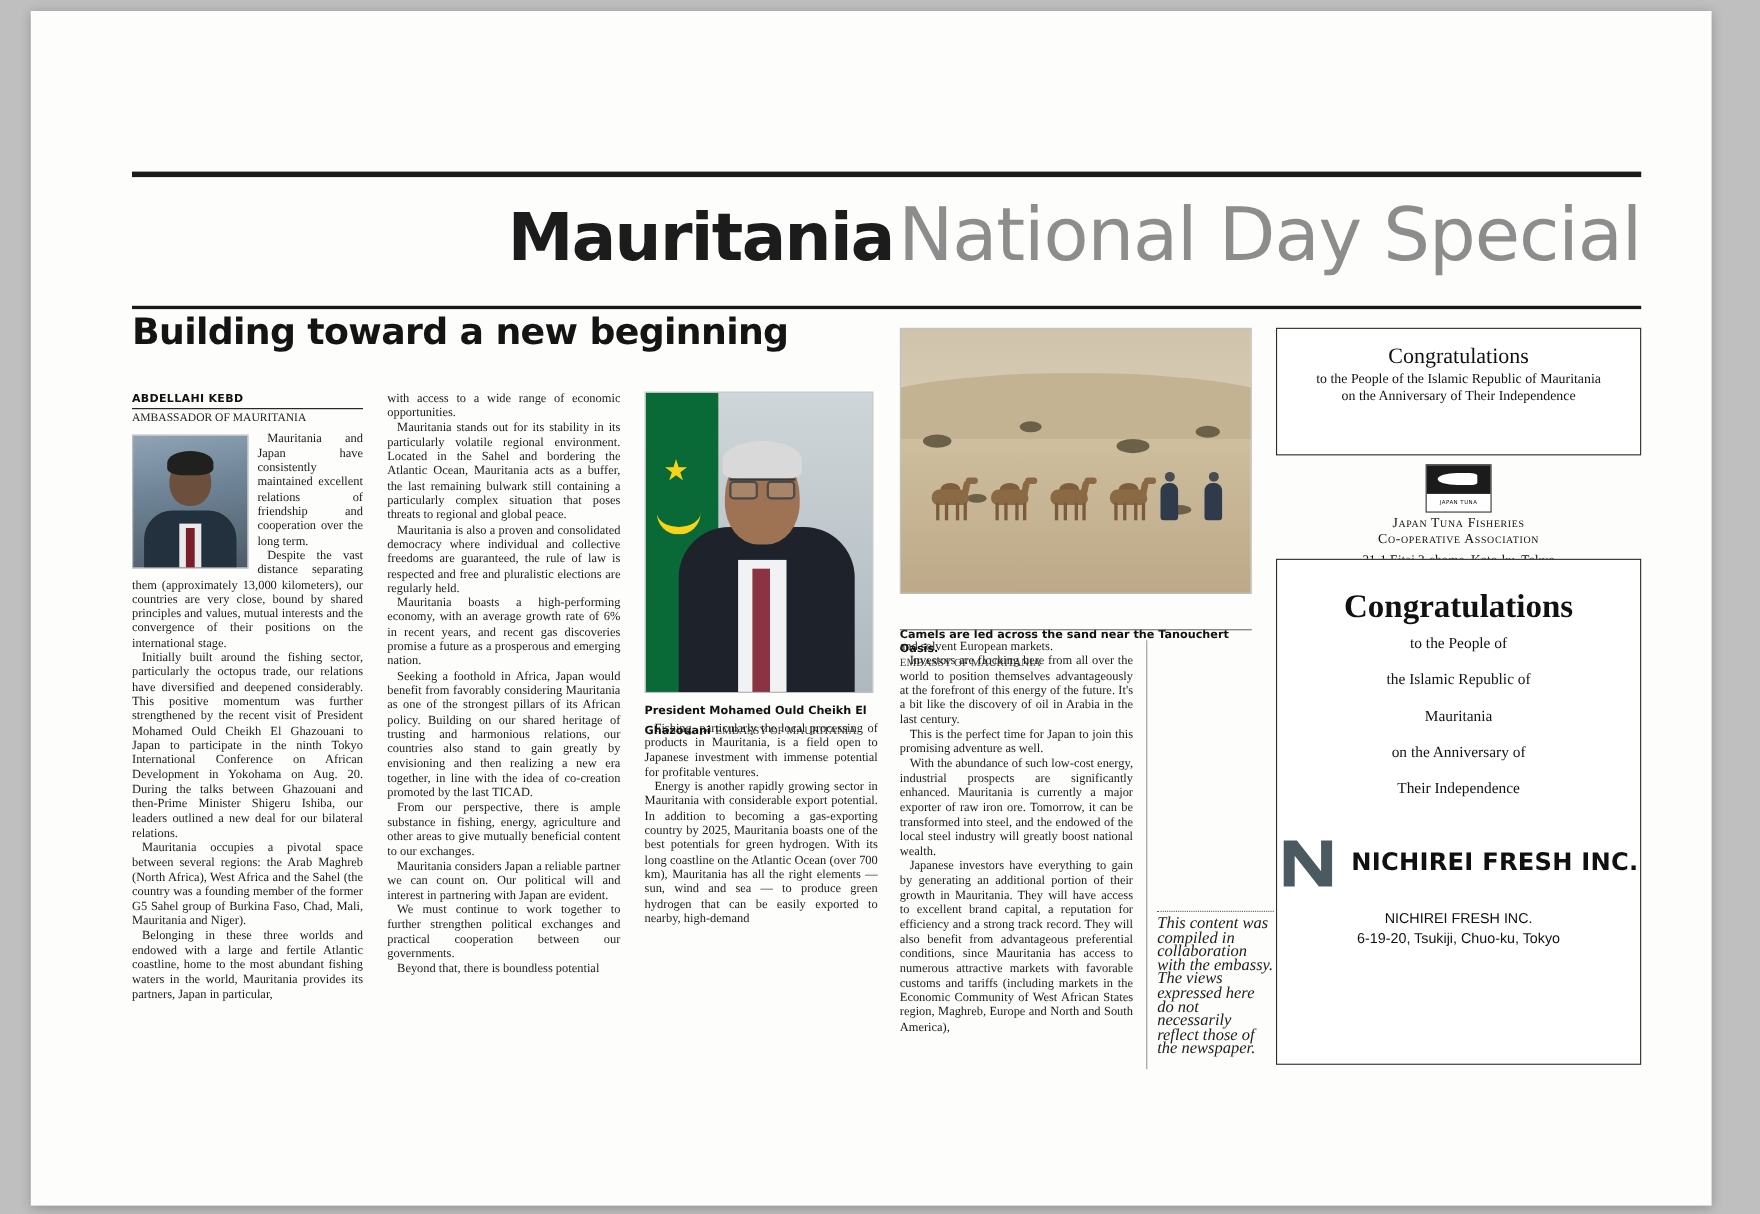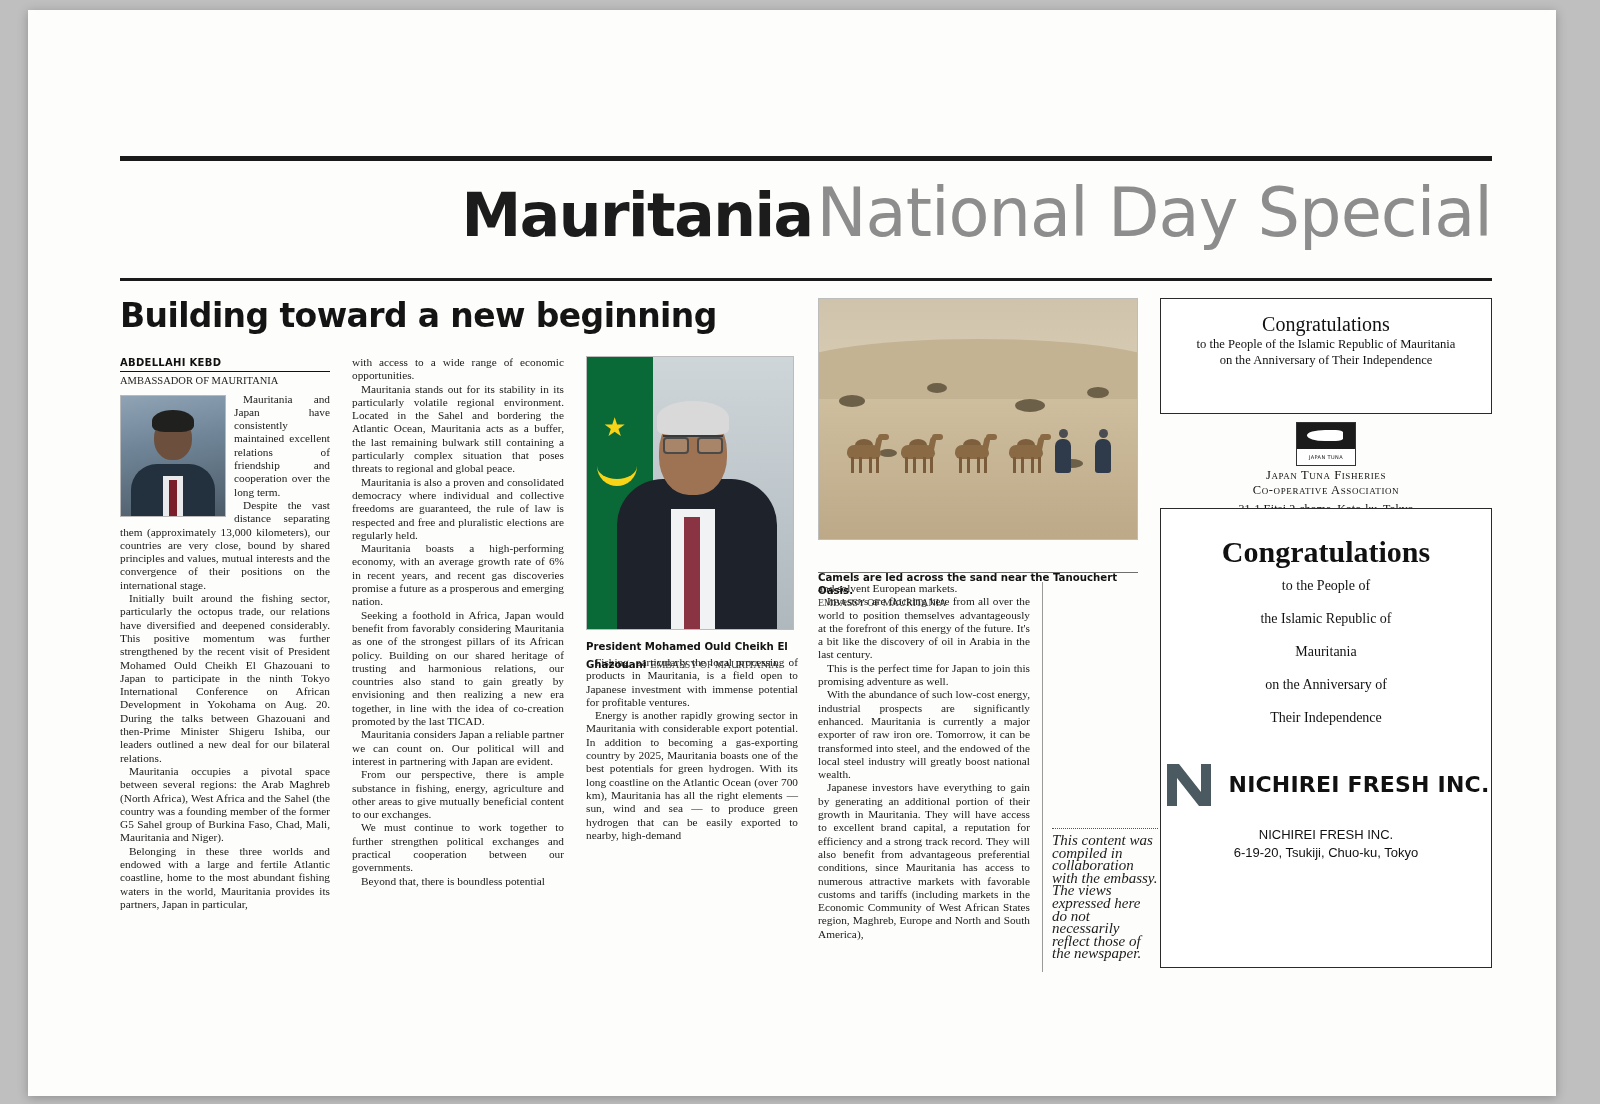--- a/index.html
+++ b/index.html
@@ -69,21 +69,21 @@
     top: 140px;
     width: 1372px;
     height: 3px;
     background: #1a1a1a;
   }
 
   
   .headline {
     position: absolute;
     left: 30px;
-    top: 158px;
+    top: 144px;
     width: 620px;
     font-family: "DejaVu Sans", sans-serif;
     font-weight: bold;
     font-size: 33px;
     letter-spacing: -0.6px;
     color: #141414;
   }
 
   
   .col {
@@ -503,22 +503,22 @@
       <p>Mauritania occupies a pivotal space between several regions: the Arab Maghreb (North Africa), West Africa and the Sahel (the country was a founding member of the former G5 Sahel group of Burkina Faso, Chad, Mali, Mauritania and Niger).</p>
       <p>Belonging in these three worlds and endowed with a large and fertile Atlantic coastline, home to the most abundant fishing waters in the world, Mauritania provides its partners, Japan in particular,</p>
     </div>
 
     <div class="col" style="left:262px; top:218px; width:212px; height:600px;">
       <p class="nofirst">with access to a wide range of economic opportunities.</p>
       <p>Mauritania stands out for its stability in its particularly volatile regional environment. Located in the Sahel and bordering the Atlantic Ocean, Mauritania acts as a buffer, the last remaining bulwark still containing a particularly complex situation that poses threats to regional and global peace.</p>
       <p>Mauritania is also a proven and consolidated democracy where individual and collective freedoms are guaranteed, the rule of law is respected and free and pluralistic elections are regularly held.</p>
       <p>Mauritania boasts a high-performing economy, with an average growth rate of 6% in recent years, and recent gas discoveries promise a future as a prosperous and emerging nation.</p>
       <p>Seeking a foothold in Africa, Japan would benefit from favorably considering Mauritania as one of the strongest pillars of its African policy. Building on our shared heritage of trusting and harmonious relations, our countries also stand to gain greatly by envisioning and then realizing a new era together, in line with the idea of co-creation promoted by the last TICAD.</p>
+      <p>From our perspective, there is ample substance in fishing, energy, agriculture and other areas to give mutually beneficial content to our exchanges.</p>
       <p>Mauritania considers Japan a reliable partner we can count on. Our political will and interest in partnering with Japan are evident.</p>
-      <p>From our perspective, there is ample substance in fishing, energy, agriculture and other areas to give mutually beneficial content to our exchanges.</p>
       <p>We must continue to work together to further strengthen political exchanges and practical cooperation between our governments.</p>
       <p>Beyond that, there is boundless potential</p>
     </div>
 
     <div style="position:absolute; left:496px; top:218px; width:210px;">
       <div class="pres-photo" style="position:relative;">
         <div class="flag">
           <div class="star">★</div>
           <div class="moon"></div>
         </div>

